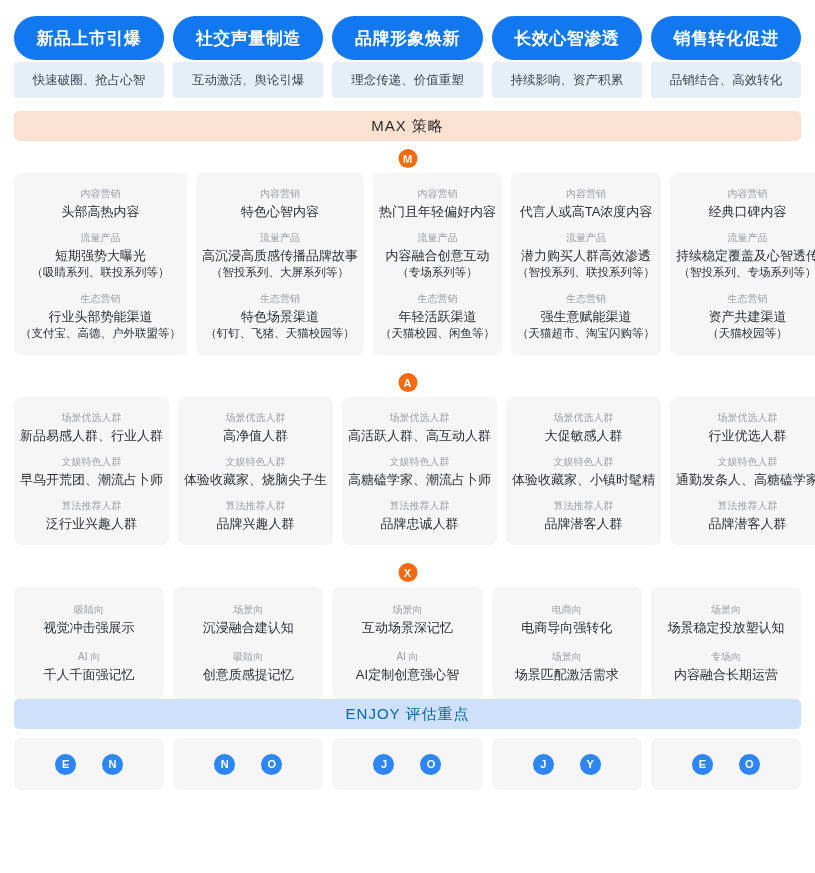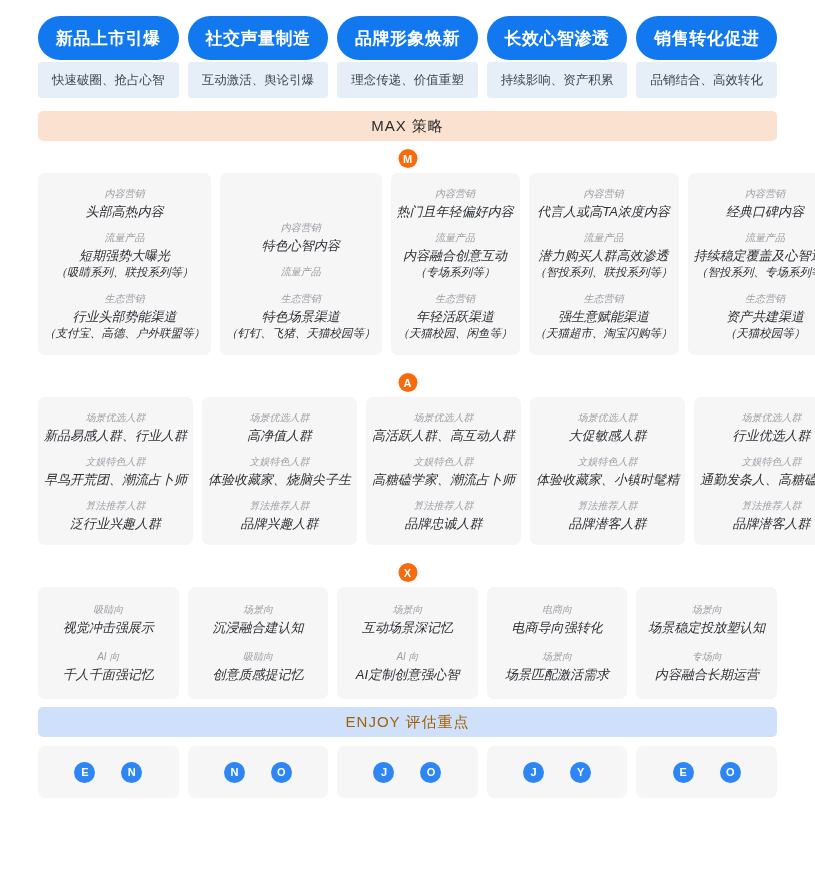--- a/index.html
+++ b/index.html
@@ -3,21 +3,21 @@
 <meta charset="utf-8">
 <style>
   * { box-sizing: border-box; margin: 0; padding: 0; }
   html, body {
     width: 815px;
     height: 873px;
     background: #ffffff;
     font-family: "Liberation Sans", "DejaVu Sans", sans-serif;
     overflow: hidden;
   }
-  .page { position: relative; width: 815px; height: 873px; padding: 0 38px; border-radius: 22px; }
+  .page { position: relative; width: 815px; height: 873px; padding: 0 14px; border-radius: 22px; }
 
   
   .goal-grid {
     display: grid;
     grid-template-columns: repeat(5, 1fr);
     column-gap: 9px;
     padding-top: 16px;
   }
   .goal-col { display: flex; flex-direction: column; align-items: stretch; }
   .goal-pill {
@@ -52,21 +52,21 @@
     height: 30px;
     border-radius: 5px;
     display: flex;
     align-items: center;
     justify-content: center;
     font-size: 15px;
     letter-spacing: 1px;
     color: #2b2b2b;
   }
   .banner-max { background: #fbe2d0; }
-  .banner-enjoy { background: #cfe0fb; color: #a16207; margin-top: 8px; }
+  .banner-enjoy { background: #cfe0fb; color: #0369a1; margin-top: 0; }
 
   
   .badge-row { height: 28px; position: relative; margin-top: 4px; }
   .badge {
     position: absolute;
     left: 50%;
     transform: translateX(-50%);
     width: 19px; height: 19px;
     border-radius: 50%;
     background: #f96a0c;
@@ -83,22 +83,21 @@
     grid-template-columns: repeat(5, 1fr);
     column-gap: 9px;
   }
   .card {
     background: #f6f6f7;
     border-radius: 7px;
     padding: 12px 6px 13px;
     display: flex;
     flex-direction: column;
     align-items: center;
-    justify-content: flex-end;
-    font-style: italic;
+    justify-content: flex-start;
   }
   .card-kicker {
     font-size: 10px;
     color: #9b9ea3;
     line-height: 18px;
     white-space: nowrap;
   }
   .card-value {
     font-size: 13px;
     color: #2c2f33;
@@ -190,20 +189,21 @@
           <div class="card-value"><span>行业头部势能渠道</span><span class="sub">（支付宝、高德、户外联盟等）</span></div>
         </div>
       </div>
       <div class="card">
         <div class="grp">
           <div class="card-kicker">内容营销</div>
           <div class="card-value"><span>特色心智内容</span></div>
         </div>
         <div class="grp">
           <div class="card-kicker">流量产品</div>
+          <div class="card-value"><span>高沉浸高质感传播品牌故事</span><span class="sub">（智投系列、大屏系列等）</span></div>
         </div>
         <div class="grp">
           <div class="card-kicker">生态营销</div>
           <div class="card-value"><span>特色场景渠道</span><span class="sub">（钉钉、飞猪、天猫校园等）</span></div>
         </div>
       </div>
       <div class="card">
         <div class="grp">
           <div class="card-kicker">内容营销</div>
           <div class="card-value"><span>热门且年轻偏好内容</span></div>

